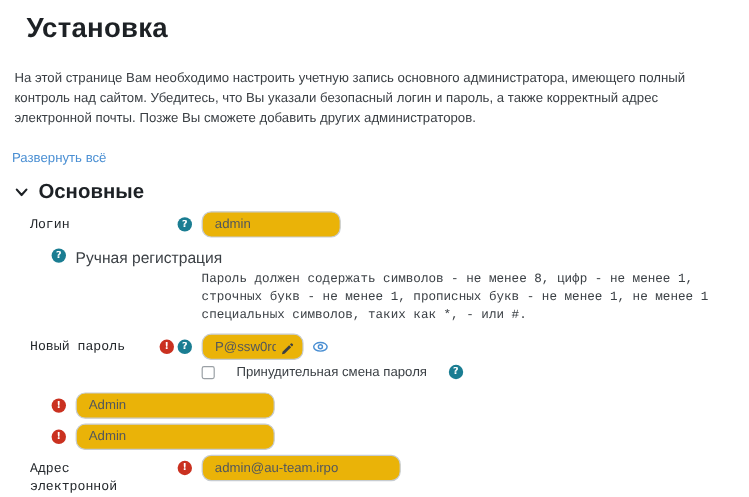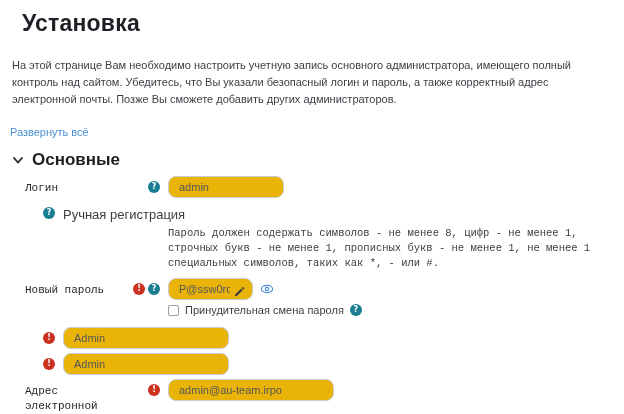--- a/index.html
+++ b/index.html
@@ -61,21 +61,21 @@
   }
   .pass-wrap{position:relative;display:inline-flex;align-items:center;}
   .pencil{
     position:absolute;right:8px;top:5px;width:11px;height:11px;cursor:pointer;
   }
   .eye-btn{
     margin-left:7px;display:inline-flex;align-items:center;cursor:pointer;
   }
   .row-pass{}
   .row-check{margin-bottom:11px;}
-  .check-wrap{display:flex;align-items:center;gap:6px;margin-left:8px;}
+  .check-wrap{display:flex;align-items:center;gap:18px;margin-left:8px;}
   .check-wrap input[type=checkbox]{
     width:11px;height:11px;margin:0;accent-color:#fff;
     border:1px solid #9aa0a5;appearance:none;border-radius:2px;background:#fff;
   }
   .check-label{font-size:11px;color:#3a3f44;}
 </style>
 </head>
 <body>
 
 <div class="container">

